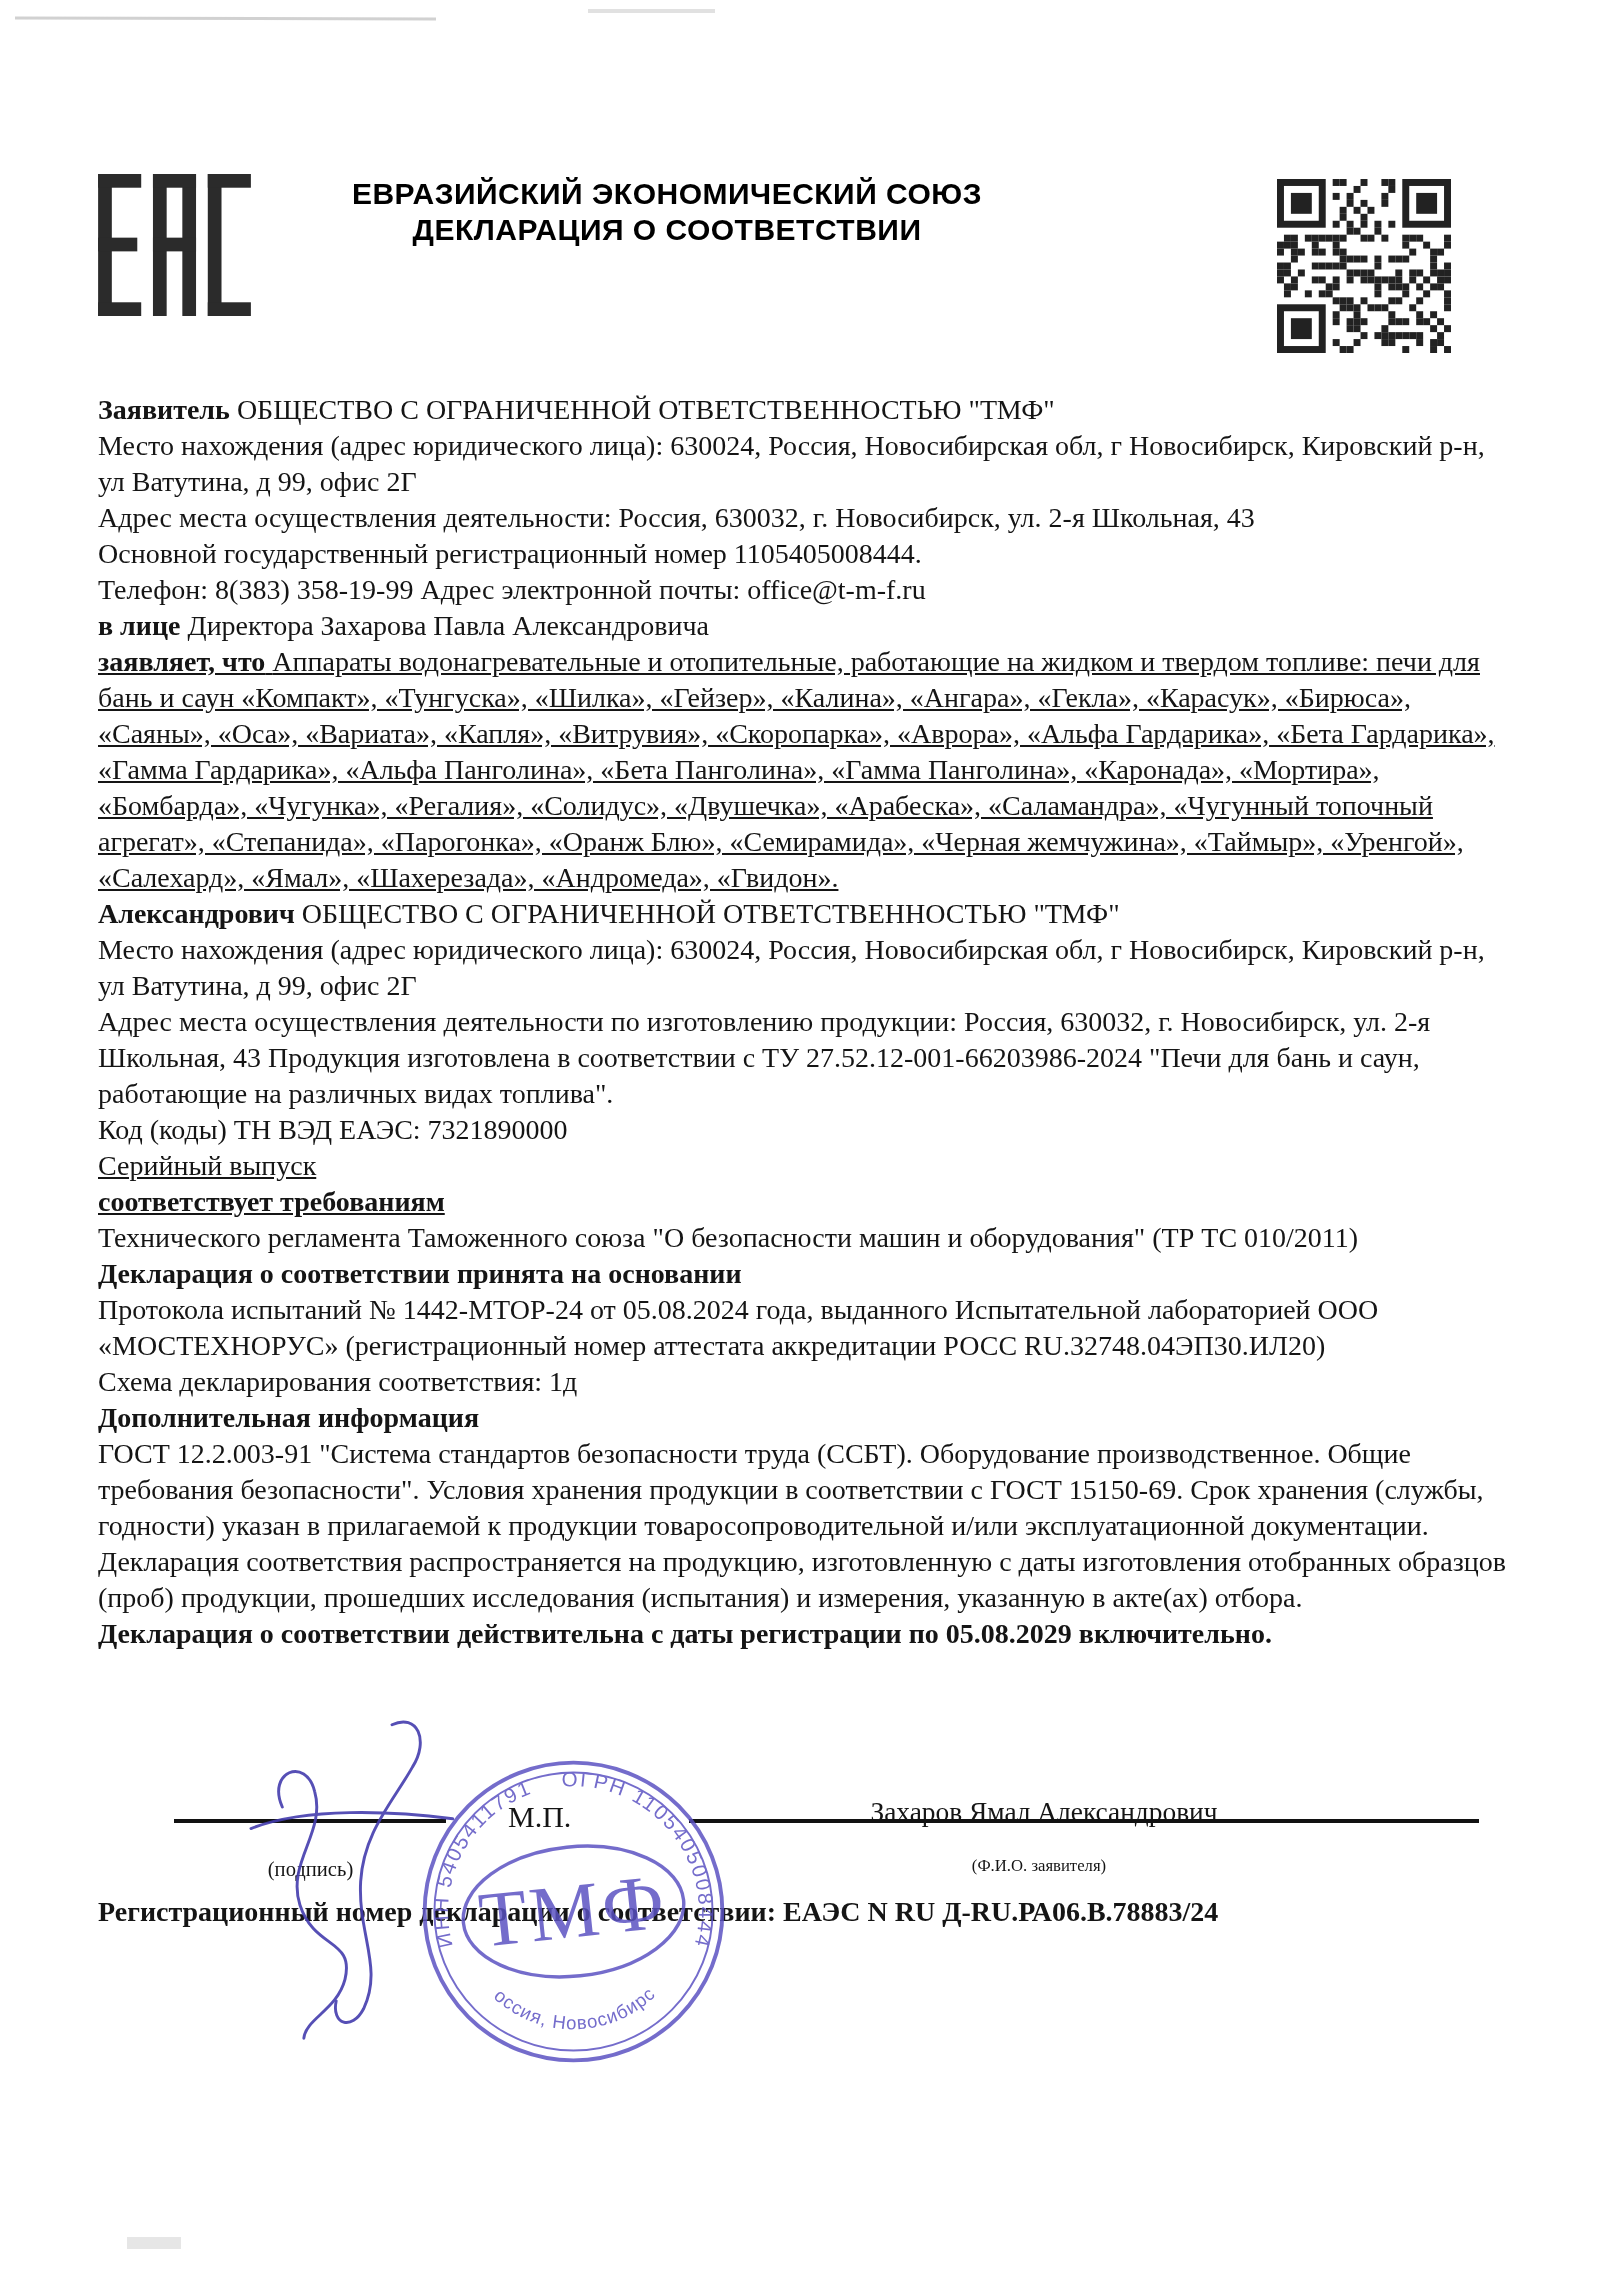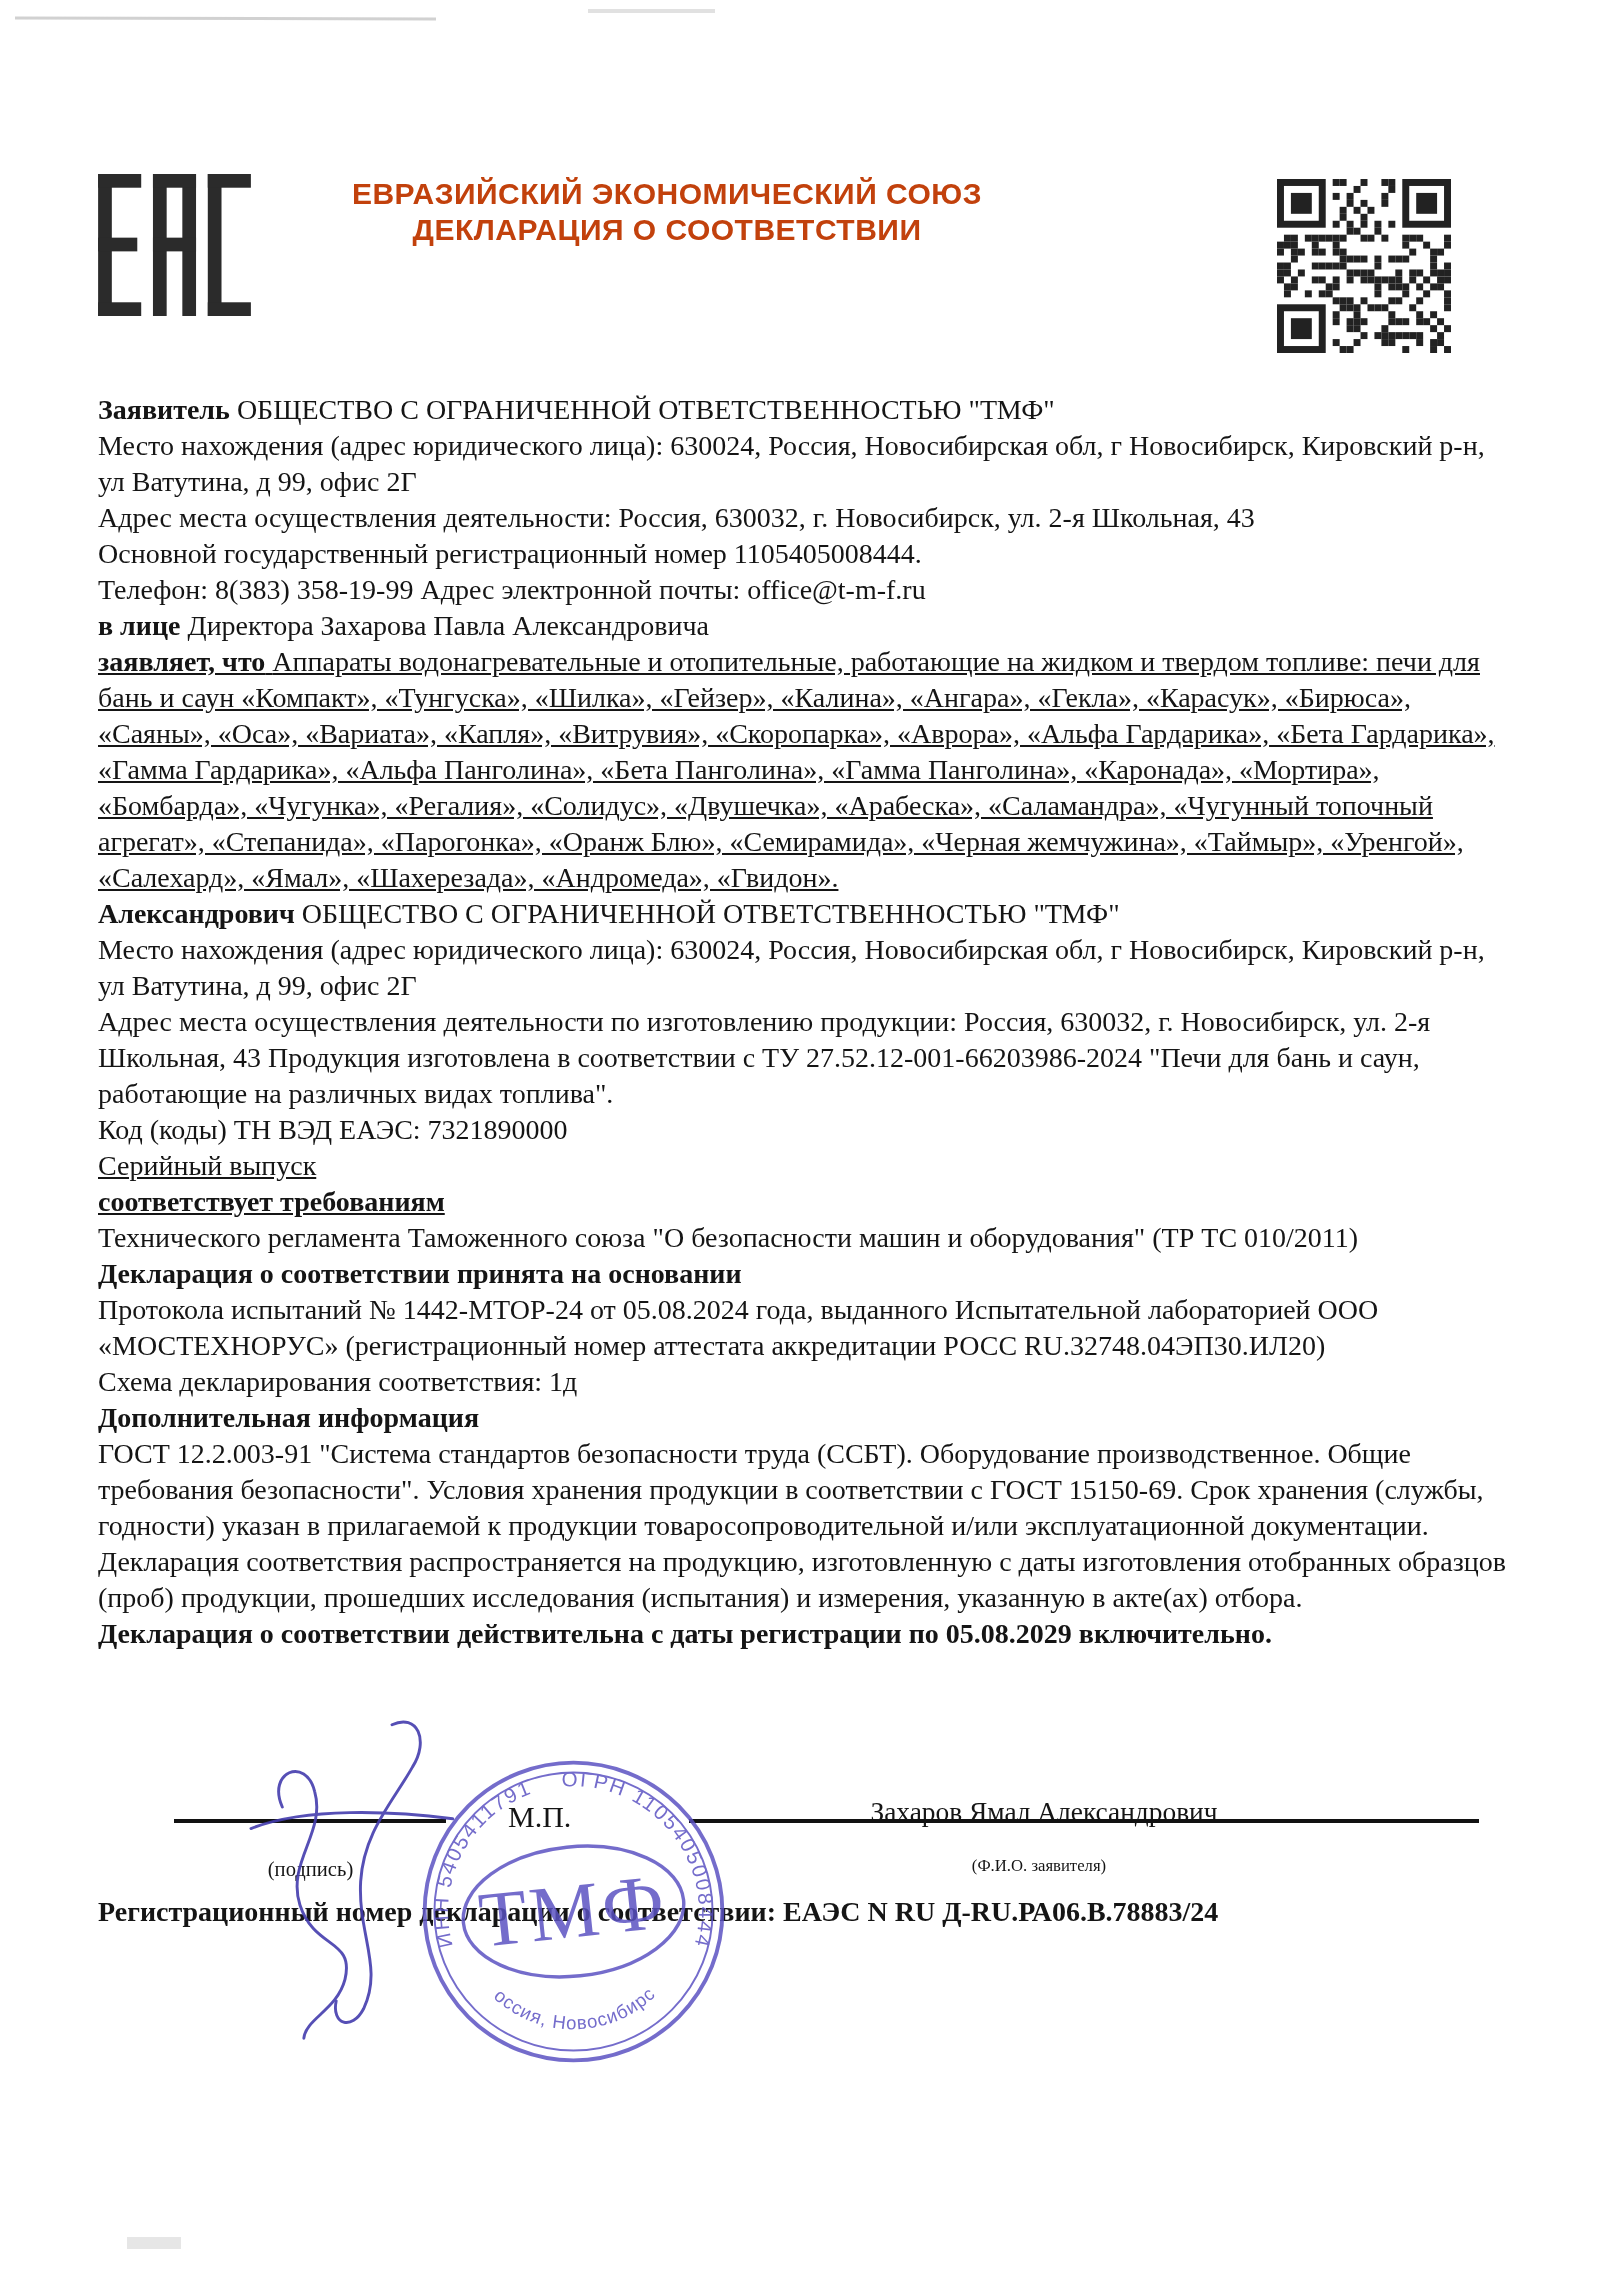--- a/index.html
+++ b/index.html
@@ -2,21 +2,21 @@
 <html lang="ru"><head>
 <meta charset="utf-8">
 <style>
   html,body{margin:0;padding:0;background:#e8e8e8;}
   .page{position:relative;width:1620px;height:2292px;background:#ffffff;overflow:hidden;
         font-family:"Liberation Serif", serif;color:#151515;margin:0 auto;}
   
   .eac-logo{position:absolute;left:98px;top:174px;}
   .doc-title{position:absolute;left:265px;top:176px;width:804px;text-align:center;
              font-family:"Liberation Sans", sans-serif;font-weight:bold;font-size:30px;
-             line-height:36px;letter-spacing:0.5px;color:#c2410c;}
+             line-height:36px;letter-spacing:0.5px;color:#000000;}
   .qr{position:absolute;left:1277px;top:179px;width:174px;height:174px;}
   
   .doc{position:absolute;left:98px;top:392px;width:1413px;font-size:28px;line-height:36px;}
   .doc p{margin:0;}
   .b{font-weight:bold;}
   .gap-s{margin-top:8.8px;text-decoration:underline;}
   .gap-m{margin-top:14.7px;}
   .gap-l{margin-top:23.5px;}
   .sigline{position:absolute;height:3.9px;background:#121212;}
   .mp{position:absolute;left:508px;top:1800px;font-size:30px;}

